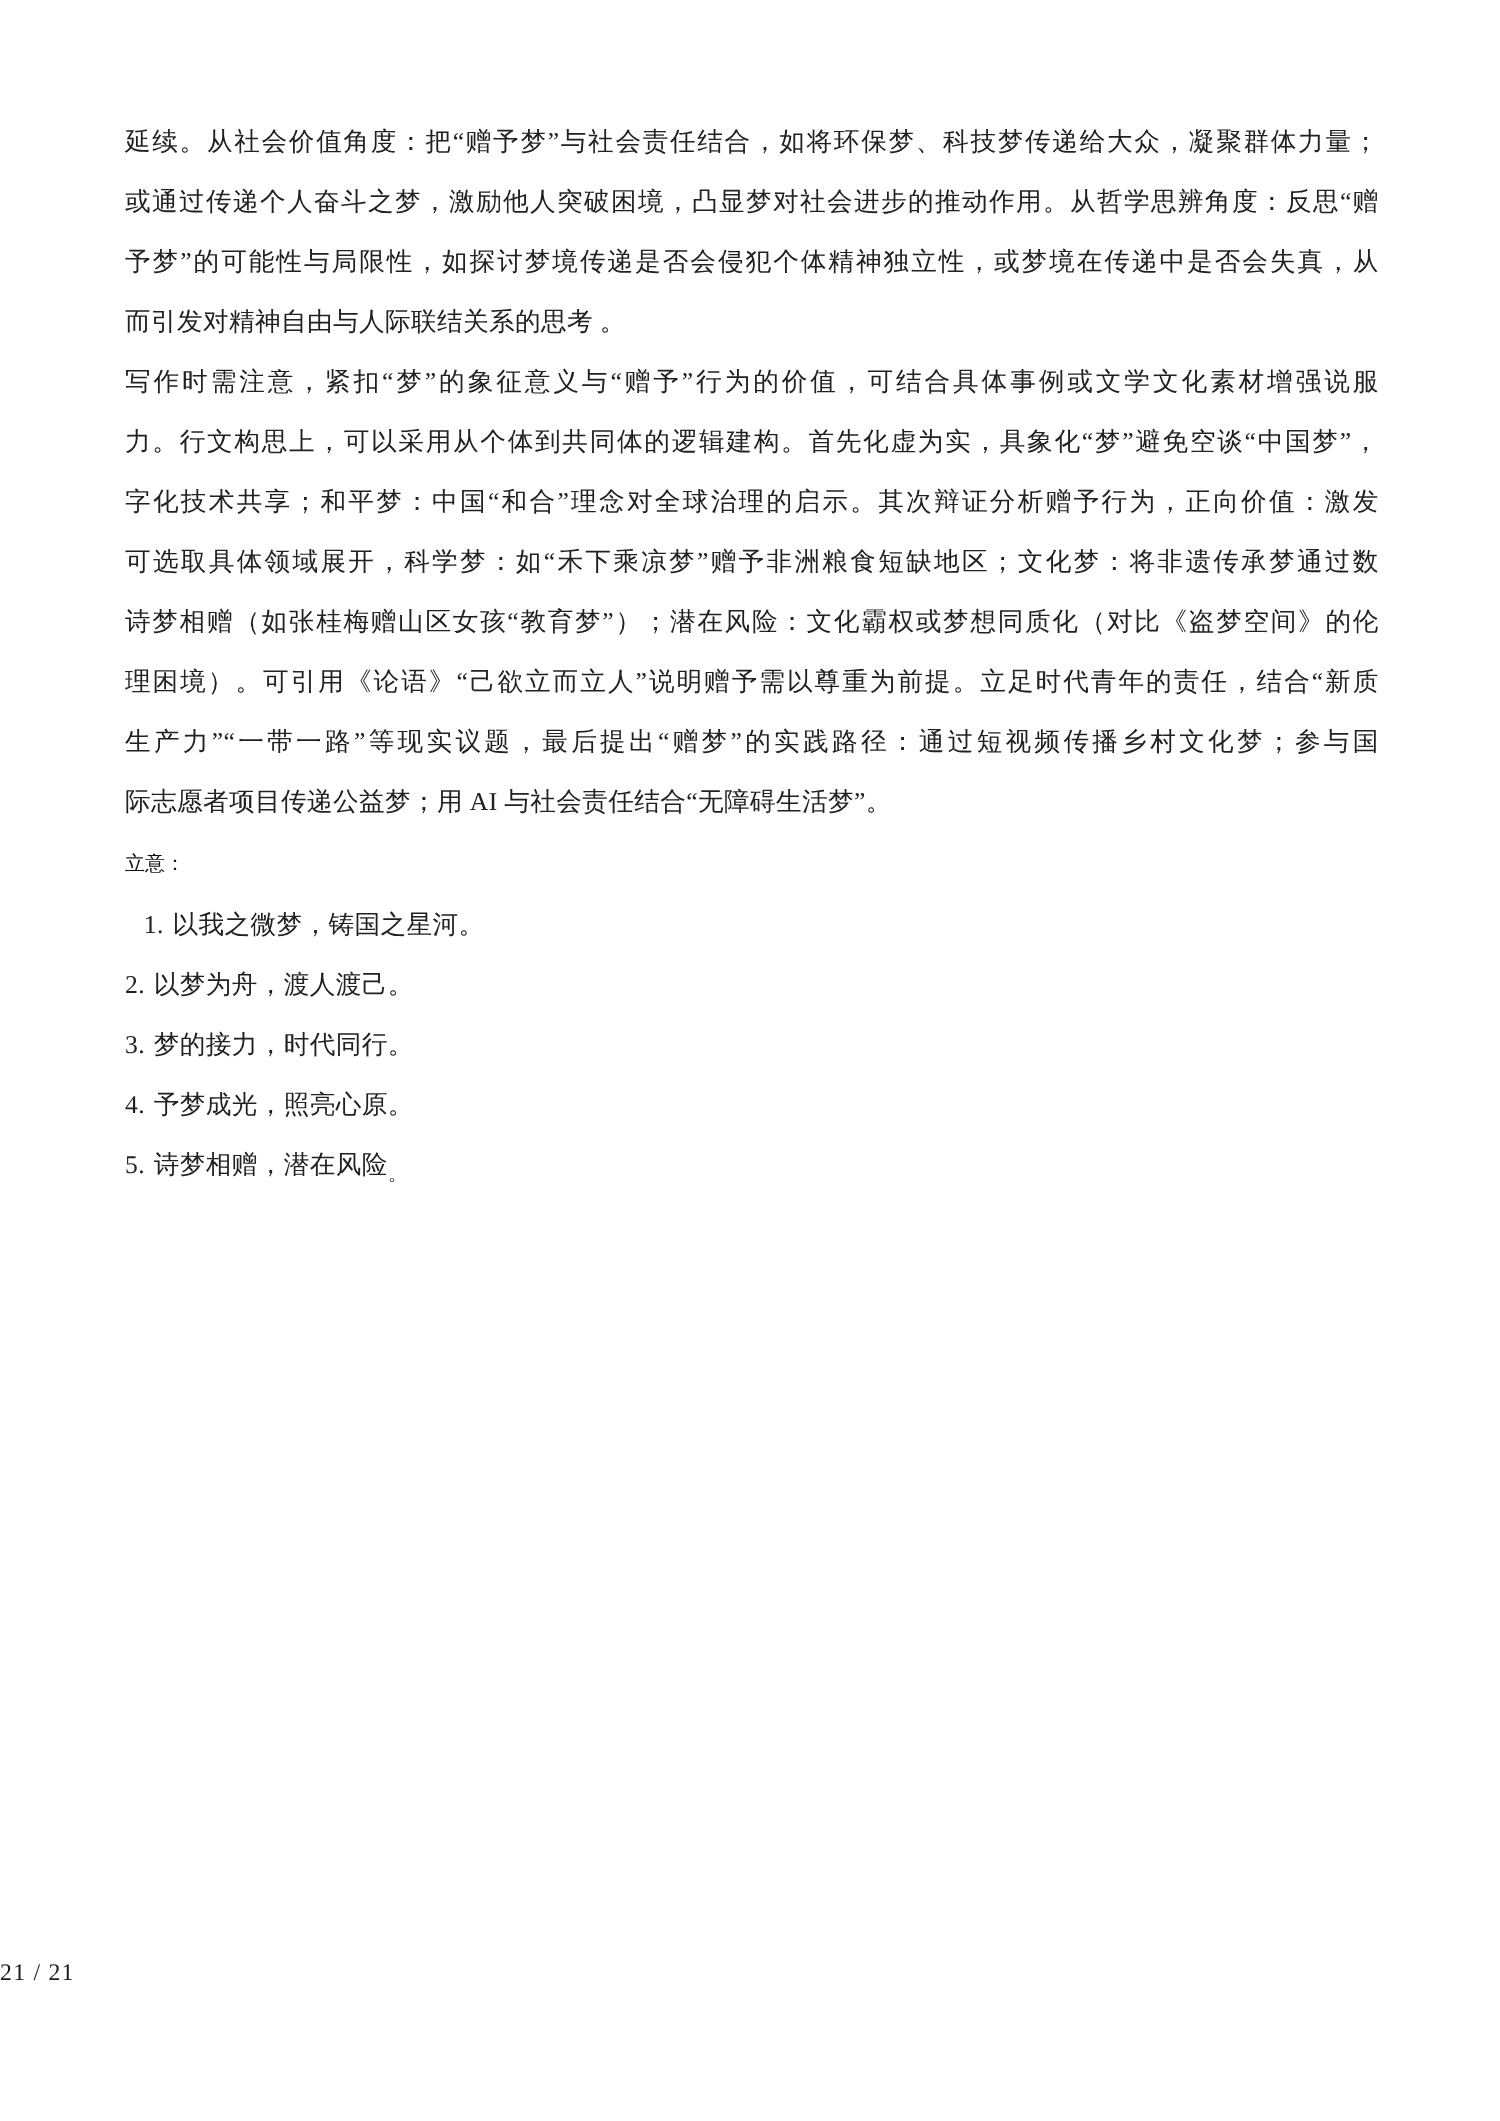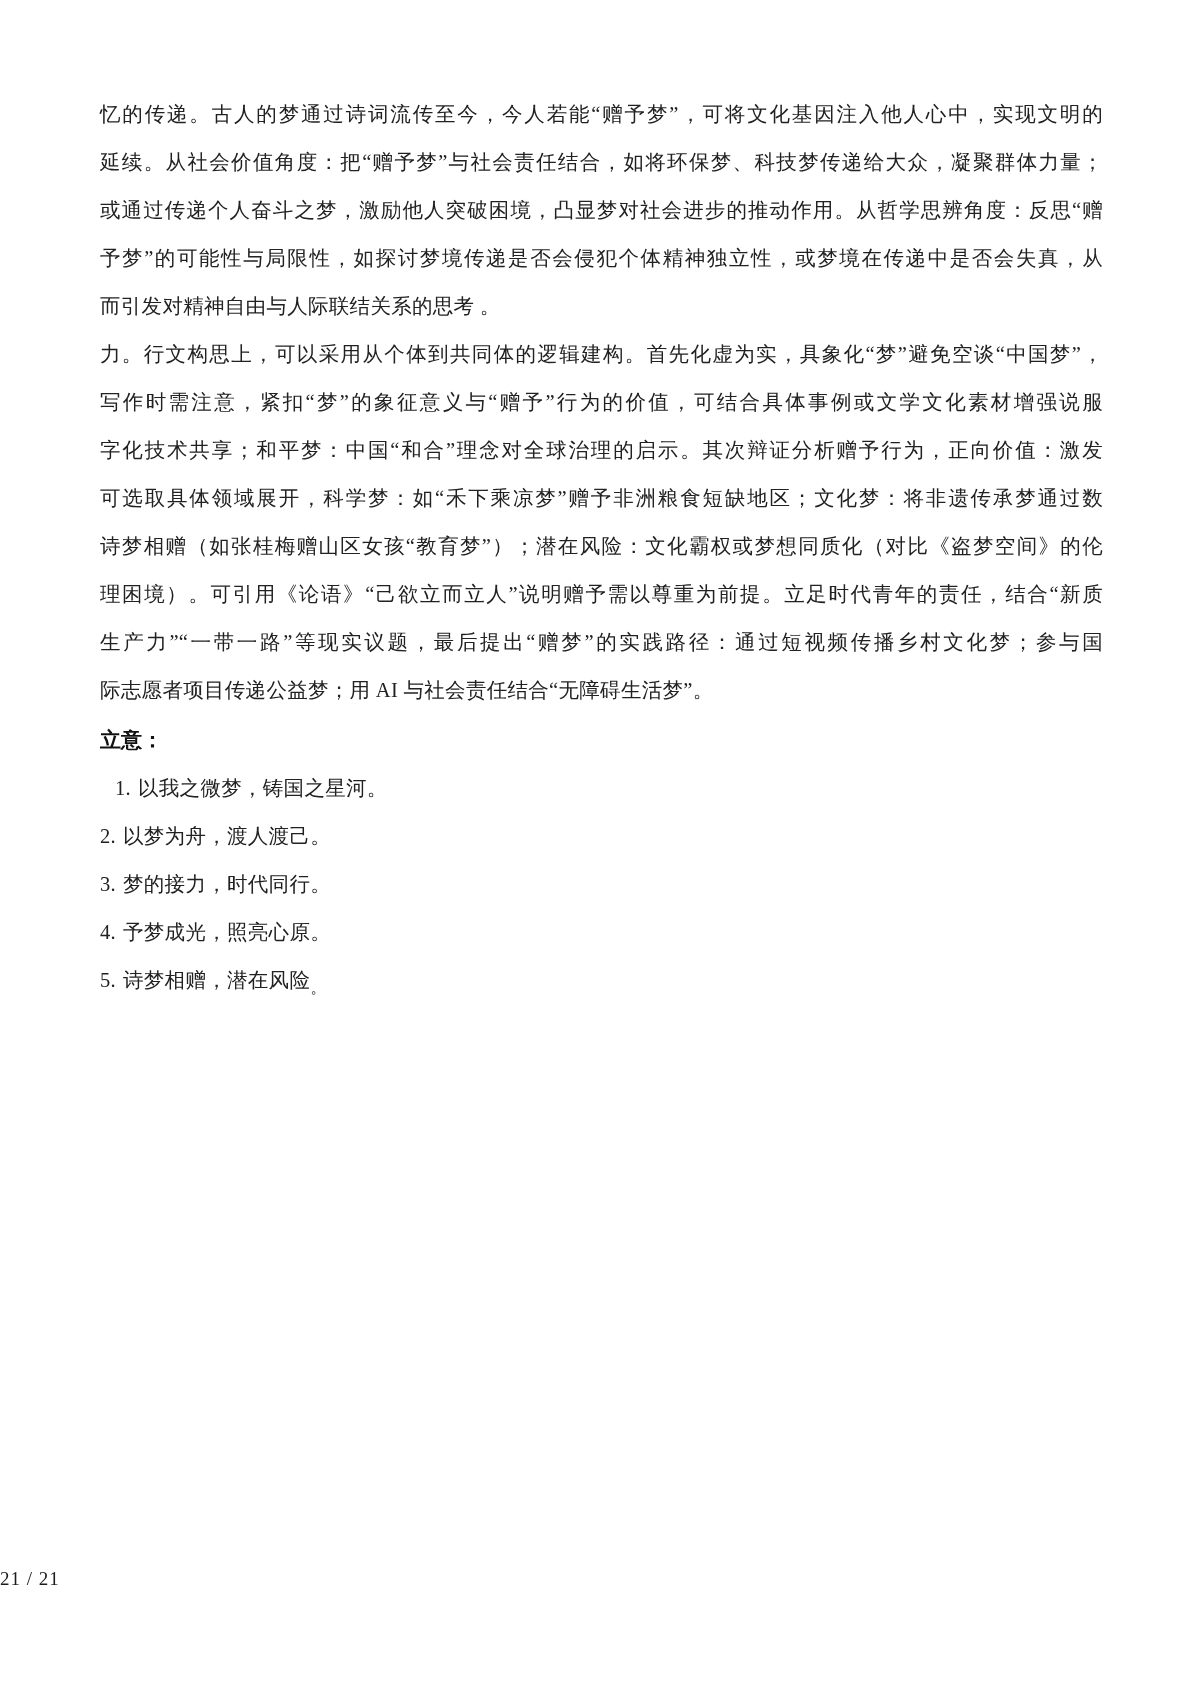--- a/index.html
+++ b/index.html
@@ -29,22 +29,22 @@
     text-align-last: justify;
     letter-spacing: 0.3px;
     white-space: nowrap;
   }
   .line.end {
     text-align: left;
     text-align-last: left;
   }
   .heading {
     font-family: "Liberation Sans", "DejaVu Sans", sans-serif;
-    font-weight: bold;
-    font-size: 21px;
+    font-weight: normal;
+    font-size: 16px;
     line-height: 48px;
     margin-top: 2px;
     color: #111111;
   }
   .list-item {
     font-size: 20.5px;
     line-height: 48px;
     letter-spacing: 0.3px;
   }
   .list-item.first {
@@ -69,30 +69,29 @@
     letter-spacing: 1px;
   }
 </style>
 </head>
 <body>
 
 <div class="page">
   <div class="content">
 
     <div>
-      <div class="line">忆的传递。古人的梦通过诗词流传至今，今人若能“赠予梦”，可将文化基因注入他人心中，实现文明的</div>
       <div class="line">延续。从社会价值角度：把“赠予梦”与社会责任结合，如将环保梦、科技梦传递给大众，凝聚群体力量；</div>
       <div class="line">或通过传递个人奋斗之梦，激励他人突破困境，凸显梦对社会进步的推动作用。从哲学思辨角度：反思“赠</div>
       <div class="line">予梦”的可能性与局限性，如探讨梦境传递是否会侵犯个体精神独立性，或梦境在传递中是否会失真，从</div>
       <div class="line end">而引发对精神自由与人际联结关系的思考 。</div>
     </div>
 
     <div>
+      <div class="line">写作时需注意，紧扣“梦”的象征意义与“赠予”行为的价值，可结合具体事例或文学文化素材增强说服</div>
       <div class="line">力。行文构思上，可以采用从个体到共同体的逻辑建构。首先化虚为实，具象化“梦”避免空谈“中国梦”，</div>
-      <div class="line">写作时需注意，紧扣“梦”的象征意义与“赠予”行为的价值，可结合具体事例或文学文化素材增强说服</div>
       <div class="line">字化技术共享；和平梦：中国“和合”理念对全球治理的启示。其次辩证分析赠予行为，正向价值：激发</div>
       <div class="line">可选取具体领域展开，科学梦：如“禾下乘凉梦”赠予非洲粮食短缺地区；文化梦：将非遗传承梦通过数</div>
       <div class="line">诗梦相赠（如张桂梅赠山区女孩“教育梦”）；潜在风险：文化霸权或梦想同质化（对比《盗梦空间》的伦</div>
       <div class="line">理困境）。可引用《论语》“己欲立而立人”说明赠予需以尊重为前提。立足时代青年的责任，结合“新质</div>
       <div class="line">生产力”“一带一路”等现实议题，最后提出“赠梦”的实践路径：通过短视频传播乡村文化梦；参与国</div>
       <div class="line end">际志愿者项目传递公益梦；用 AI 与社会责任结合“无障碍生活梦”。</div>
     </div>
 
     <div class="heading">立意：</div>
 

